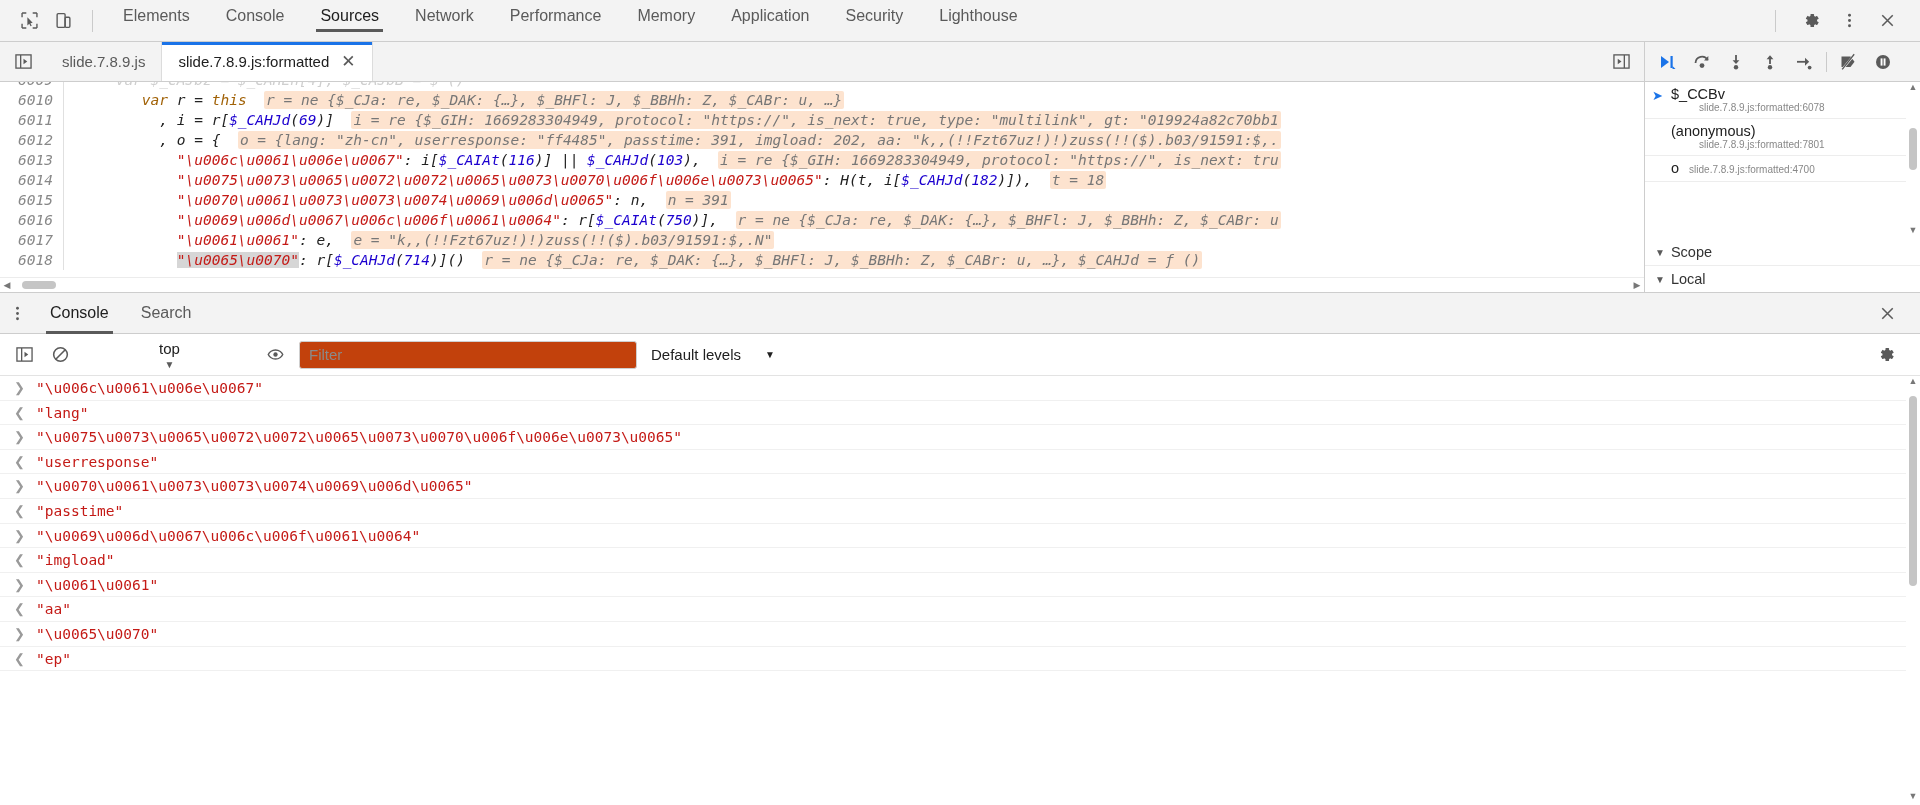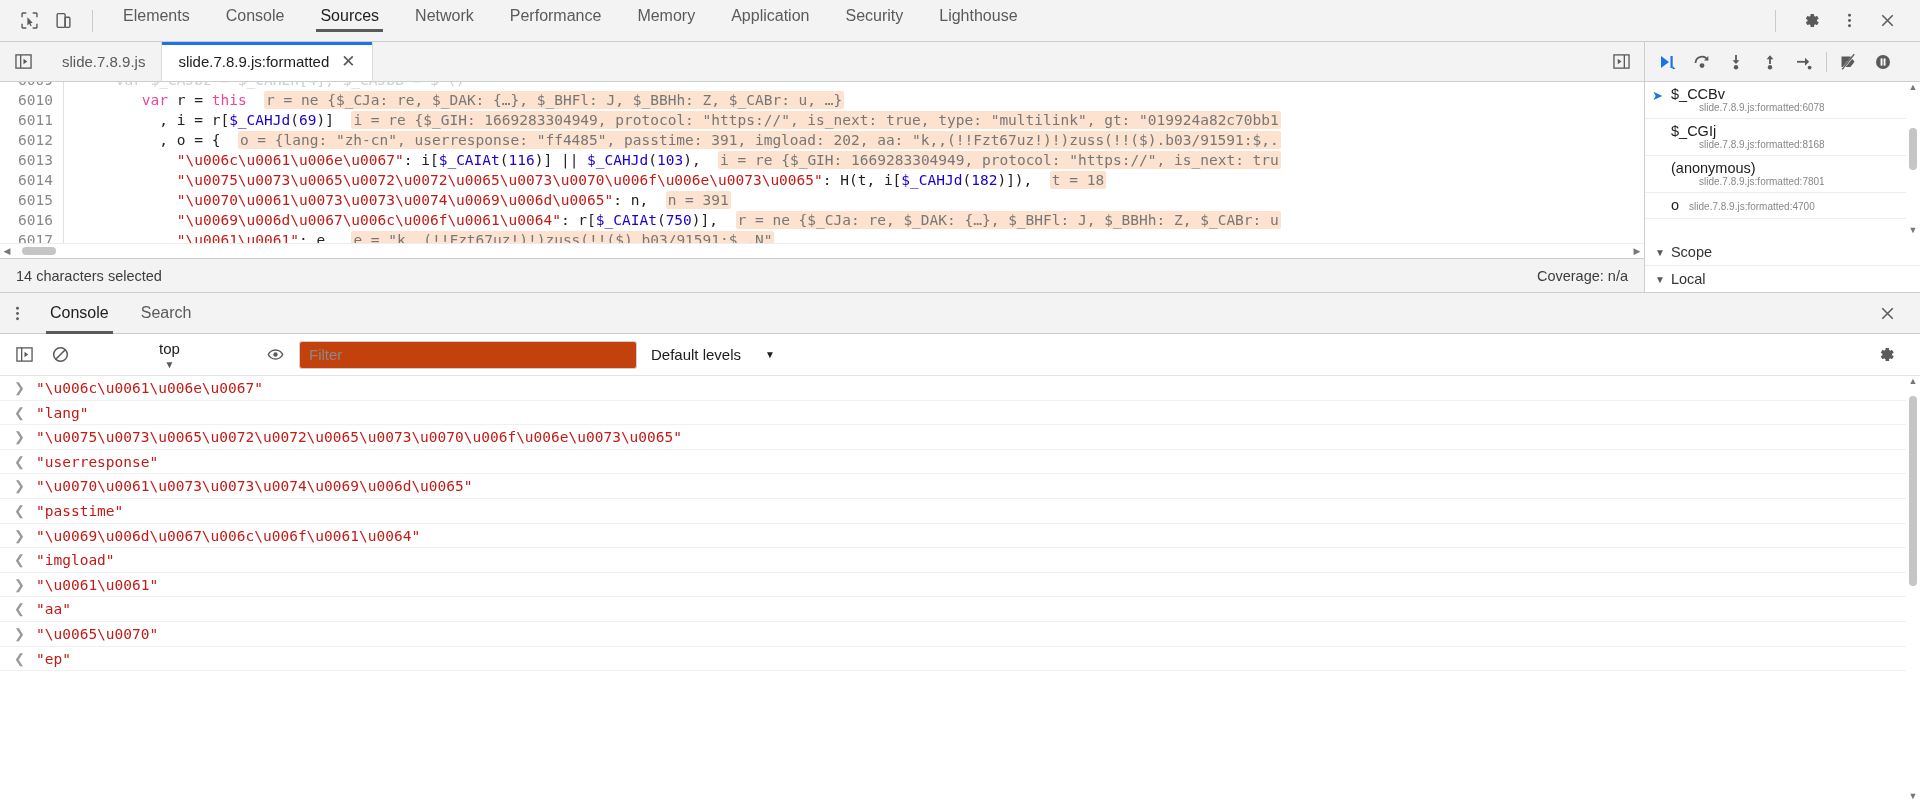--- a/index.html
+++ b/index.html
@@ -59,30 +59,30 @@
     content:"";position:absolute;left:0;right:0;top:0;height:3px;background:#1a73e8;
   }
   .ftab .x{margin-left:12px;font-size:17px;color:#5a5a5a;line-height:1;}
   .ft-spacer{flex:1;}
   .ft-right{width:46px;display:flex;align-items:center;justify-content:center;color:#5a5a5a;cursor:pointer;}
 
   .editorwrap{flex:1;position:relative;overflow:hidden;background:#fff;}
   .editor{
     font-family:"DejaVu Sans Mono","Liberation Mono",monospace;
     font-size:14.5px;line-height:20px;white-space:pre;position:absolute;
-    top:-12px;left:0;right:16px;
+    top:-12px;left:0;right:16px;font-style:italic;
   }
   .eline{display:flex;height:20px;align-items:center;}
   .gutter{
     width:64px;min-width:64px;text-align:right;padding-right:10px;box-sizing:border-box;
     color:#888;background:#fff;border-right:1px solid #e0e0e0;user-select:none;
     font-size:14.5px;
   }
   .ecode{padding-left:8px;overflow:hidden;white-space:pre;flex:1;}
-  .k{color:#ec4899;}            
+  .k{color:#a16207;}            
   .s{color:#c41a16;}            
   .n{color:#1c00cf;}
   .blue{color:#1c00cf;}
   .pl{color:#222;}
   .inl{background:#fde3cf;color:#777;border-radius:2px;padding:1px 2px;}
   .sel-hl{background:#d6d6d6;}
 
   .hscroll{
     position:absolute;left:0;right:0;bottom:0;height:14px;background:#fff;
     border-top:1px solid #ececec;display:flex;align-items:center;
@@ -277,24 +277,20 @@
         <div class="editor" id="editor"><div class="eline"><div class="gutter">6009</div><div class="ecode"><span class="pl">     </span><span style="color: rgb(207, 207, 207);">var $_CAJbz = $_CAHEn[4], $_CAJbB = $ ()</span></div></div><div class="eline"><div class="gutter">6010</div><div class="ecode"><span class="pl">        </span><span class="k">var</span><span class="pl"> r = </span><span class="k">this</span><span class="pl">  </span><span class="inl">r = ne {$_CJa: re, $_DAK: {…}, $_BHFl: J, $_BBHh: Z, $_CABr: u, …}</span></div></div><div class="eline"><div class="gutter">6011</div><div class="ecode"><span class="pl">          , i = r[</span><span class="blue">$_CAHJd</span><span class="pl">(</span><span class="n">69</span><span class="pl">)]</span><span class="pl">  </span><span class="inl">i = re {$_GIH: 1669283304949, protocol: "https://", is_next: true, type: "multilink", gt: "019924a82c70bb1</span></div></div><div class="eline"><div class="gutter">6012</div><div class="ecode"><span class="pl">          , o = {</span><span class="pl">  </span><span class="inl">o = {lang: "zh-cn", userresponse: "ff4485", passtime: 391, imgload: 202, aa: "k,,(!!Fzt67uz!)!)zuss(!!($).b03/91591:$,.</span></div></div><div class="eline"><div class="gutter">6013</div><div class="ecode"><span class="pl">            </span><span class="s">"\u006c\u0061\u006e\u0067"</span><span class="pl">: i[</span><span class="blue">$_CAIAt</span><span class="pl">(</span><span class="n">116</span><span class="pl">)] || </span><span class="blue">$_CAHJd</span><span class="pl">(</span><span class="n">103</span><span class="pl">),</span><span class="pl">  </span><span class="inl">i = re {$_GIH: 1669283304949, protocol: "https://", is_next: tru</span></div></div><div class="eline"><div class="gutter">6014</div><div class="ecode"><span class="pl">            </span><span class="s">"\u0075\u0073\u0065\u0072\u0072\u0065\u0073\u0070\u006f\u006e\u0073\u0065"</span><span class="pl">: H(t, i[</span><span class="blue">$_CAHJd</span><span class="pl">(</span><span class="n">182</span><span class="pl">)]),</span><span class="pl">  </span><span class="inl">t = 18</span></div></div><div class="eline"><div class="gutter">6015</div><div class="ecode"><span class="pl">            </span><span class="s">"\u0070\u0061\u0073\u0073\u0074\u0069\u006d\u0065"</span><span class="pl">: n,</span><span class="pl">  </span><span class="inl">n = 391</span></div></div><div class="eline"><div class="gutter">6016</div><div class="ecode"><span class="pl">            </span><span class="s">"\u0069\u006d\u0067\u006c\u006f\u0061\u0064"</span><span class="pl">: r[</span><span class="blue">$_CAIAt</span><span class="pl">(</span><span class="n">750</span><span class="pl">)],</span><span class="pl">  </span><span class="inl">r = ne {$_CJa: re, $_DAK: {…}, $_BHFl: J, $_BBHh: Z, $_CABr: u</span></div></div><div class="eline"><div class="gutter">6017</div><div class="ecode"><span class="pl">            </span><span class="s">"\u0061\u0061"</span><span class="pl">: e,</span><span class="pl">  </span><span class="inl">e = "k,,(!!Fzt67uz!)!)zuss(!!($).b03/91591:$,.N"</span></div></div><div class="eline"><div class="gutter">6018</div><div class="ecode"><span class="pl">            </span><span class="s sel-hl">"\u0065\u0070"</span><span class="pl">: r[</span><span class="blue">$_CAHJd</span><span class="pl">(</span><span class="n">714</span><span class="pl">)]()</span><span class="pl">  </span><span class="inl">r = ne {$_CJa: re, $_DAK: {…}, $_BHFl: J, $_BBHh: Z, $_CABr: u, …}, $_CAHJd = ƒ ()</span></div></div></div>
         <div class="hscroll">
           <div class="hs-arrow">◀</div>
           <div class="hs-track">
               <div class="hs-thumb"></div>
             </div>
           <div class="hs-arrow">▶</div>
         </div>
       </div>
 
-      <div class="statusbar">
-        <span>14 characters selected</span>
-        <span>Coverage: n/a</span>
-      </div>
     </div>
 
     <div class="src-right">
       <div class="dbg-toolbar">
         <div class="dbg-btn active">
           <svg width="20" height="18" viewBox="0 0 20 18">
               <path d="M3 3l8 6-8 6z" fill="#1a73e8"></path>
               <rect x="12.5" y="3" width="2.2" height="12" fill="#1a73e8"></rect>
               <path d="M14.5 13l3 3h-3z" fill="#1a73e8"></path>
             </svg>
@@ -342,24 +338,20 @@
               <rect x="10.6" y="5.4" width="1.9" height="7.2" fill="#fff"></rect>
             </svg>
         </div>
       </div>
 
       <div class="callstack" id="callstack">
           <div class="cs-row">
             <span class="marker">➤</span>
             <div class="cs-name">$_CCBv</div>
             <div class="cs-loc">slide.7.8.9.js:formatted:6078</div>
-          </div>
-          <div class="cs-row">
-            <div class="cs-name">$_CGIj</div>
-            <div class="cs-loc">slide.7.8.9.js:formatted:8168</div>
           </div>
           <div class="cs-row">
             <div class="cs-name">(anonymous)</div>
             <div class="cs-loc">slide.7.8.9.js:formatted:7801</div>
           </div>
           <div class="cs-row inline">
             <div class="cs-name">o</div>
             <div class="cs-loc">slide.7.8.9.js:formatted:4700</div>
           </div>
           <div class="vscroll">

